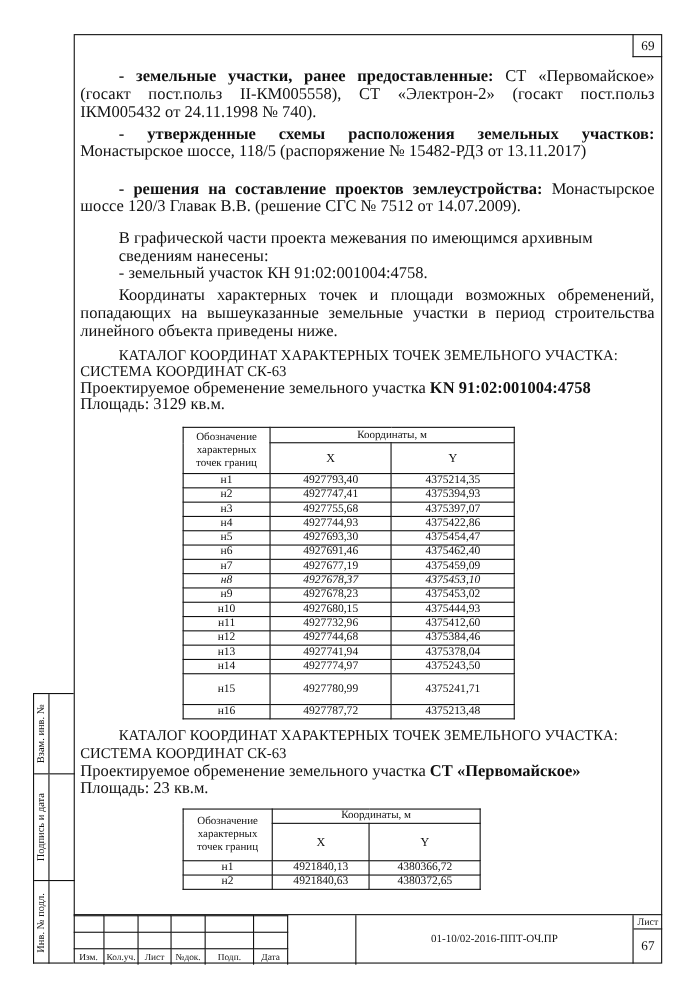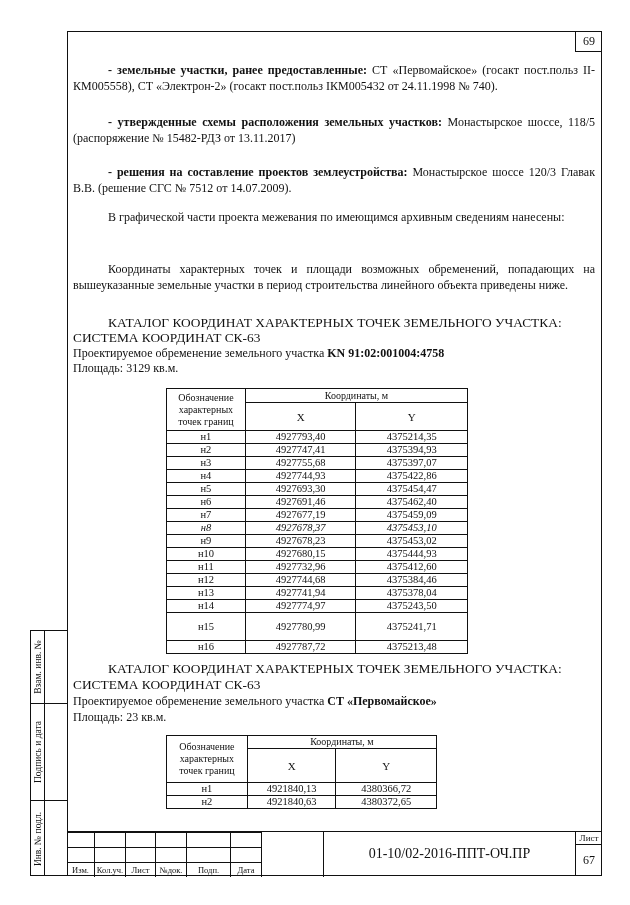--- a/index.html
+++ b/index.html
@@ -25,21 +25,21 @@
   }
   .side .lbl {
     position: absolute; left: 0; top: 0; width: 14px; height: 100%;
     border-right: 1.2px solid #111; box-sizing: border-box;
   }
   .side .lbl span {
     position: absolute; left: 50%; top: 50%; white-space: nowrap;
     transform: translate(-50%, -50%) rotate(-90deg); font-size: 9.5px;
   }
   .text {
-    position: absolute; left: 73px; width: 522px; font-size: 12px; line-height: 16px;
+    position: absolute; left: 73px; width: 522px; font-size: 15px; line-height: 16px;
   }
   .indent { text-indent: 35px; }
   .justify { text-align: justify; text-align-last: left; }
   .title { font-size: 13.4px; line-height: 16px; }
   b { font-weight: bold; }
   table.coords {
     position: absolute; border-collapse: collapse; font-size: 10.5px; line-height: 12px;
   }
   table.coords td, table.coords th {
     border: 1px solid #111; text-align: center; font-weight: normal; padding: 0; vertical-align: middle;
@@ -49,21 +49,21 @@
   .stamp {
     position: absolute; left: 67px; top: 831px; width: 535px; height: 45px;
     border-top: 1.5px solid #111; box-sizing: border-box;
   }
   .stamp table { border-collapse: collapse; position: absolute; left: 0; top: 0; font-size: 8.5px; }
   .stamp td { border: 1px solid #111; height: 14px; padding: 0; text-align: center; }
   .stamp td.fb { border-bottom: none; }
   .stamp td.fl { border-left: none; }
   .doc-code {
     position: absolute; left: 256px; top: 0; width: 252px; height: 45px; border-left: 1.5px solid #111;
-    box-sizing: border-box; font-size: 14px; text-align: center; line-height: 44px;
+    box-sizing: border-box; font-size: 10px; text-align: center; line-height: 44px;
   }
   .sheet {
     position: absolute; left: 508px; top: 0; width: 27px; height: 44px; border-left: 1.5px solid #111; box-sizing: border-box;
   }
   .sheet .l { height: 12px; border-bottom: 1.2px solid #111; font-size: 9px; text-align: center; line-height: 12px; }
   .sheet .n { font-size: 12px; text-align: center; line-height: 30px; }
 </style>
 </head>
 <body>
 
@@ -74,20 +74,21 @@
   <b>- земельные участки, ранее предоставленные:</b><span> СТ «Первомайское» (госакт пост.польз II-КМ005558), СТ «Электрон-2» (госакт пост.польз IКМ005432 от 24.11.1998 № 740).</span>
 </div>
 <div class="text indent justify" style="top:114px;">
   <b>- утвержденные схемы расположения земельных участков:</b><span> Монастырское шоссе, 118/5 (распоряжение № 15482-РДЗ от 13.11.2017)</span>
 </div>
 <div class="text indent justify" style="top:164px;">
   <b>- решения на составление проектов землеустройства:</b><span> Монастырское шоссе 120/3 Главак В.В. (решение СГС № 7512 от 14.07.2009).</span>
 </div>
 <div class="text" style="top:209px; padding-left:35px; box-sizing:border-box;">
   <div>В графической части проекта межевания по имеющимся архивным сведениям нанесены:</div>
+  <div>- земельный участок КН 91:02:001004:4758.</div>
 </div>
 <div class="text indent justify" style="top:261px;">Координаты характерных точек и площади возможных обременений, попадающих на вышеуказанные земельные участки в период строительства линейного объекта приведены ниже.</div>
 
 <div class="text title indent" style="top:315px;">КАТАЛОГ КООРДИНАТ ХАРАКТЕРНЫХ ТОЧЕК ЗЕМЕЛЬНОГО УЧАСТКА:</div>
 <div class="text title" style="top:330px;">СИСТЕМА КООРДИНАТ СК-63</div>
 <div class="text" style="top:345px;">
   <span>Проектируемое обременение земельного участка </span><b>KN 91:02:001004:4758</b>
 </div>
 <div class="text" style="top:360px;">Площадь: 3129 кв.м.</div>
 

